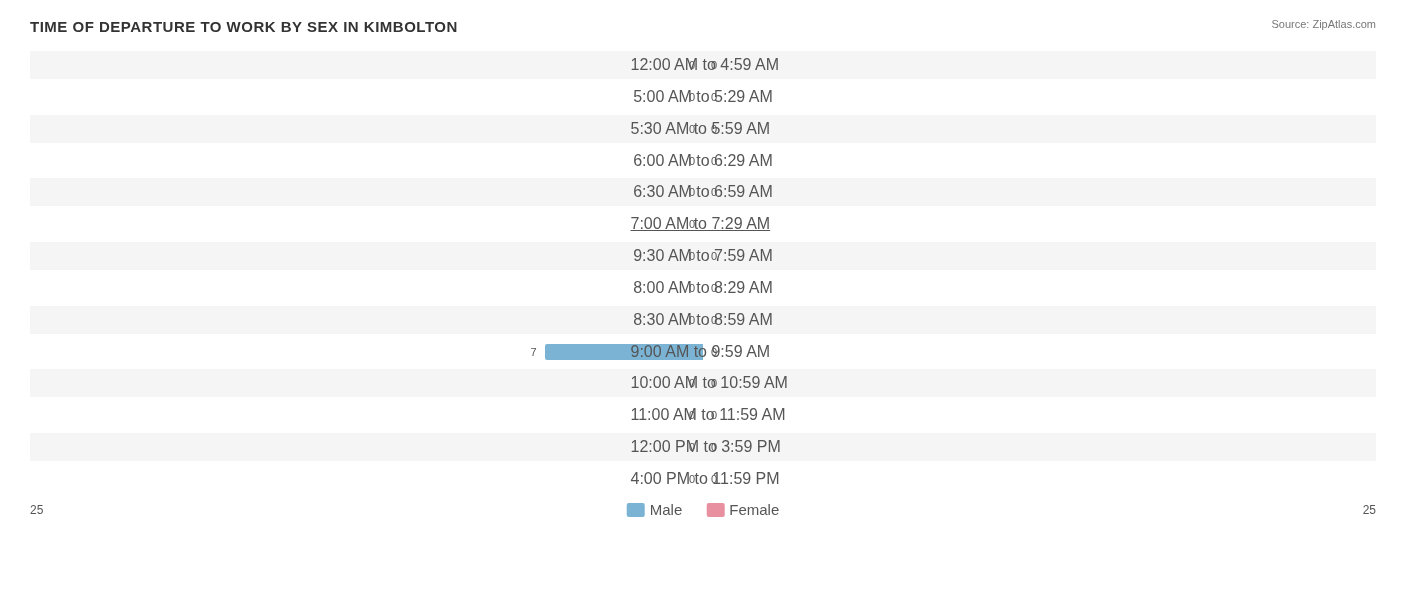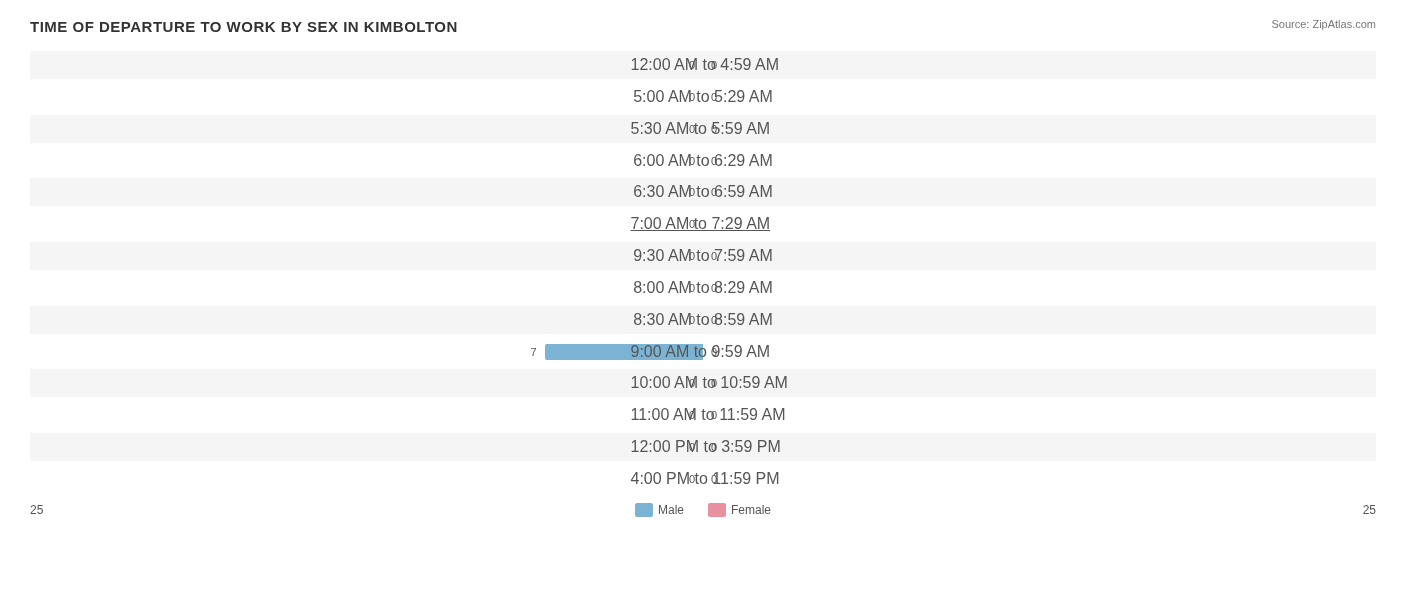--- a/index.html
+++ b/index.html
@@ -131,21 +131,21 @@
       position: relative;
       height: 25px;
     }
     .legend {
       position: absolute;
       left: 50%;
       transform: translateX(-50%);
       display: flex;
       align-items: center;
       gap: 24px;
-      font-size: 12px;
+      font-size: 15px;
       color: #555;
     }
     .legend-item {
       display: flex;
       align-items: center;
       gap: 5px;
     }
     .legend-box {
       width: 18px;
       height: 14px;

